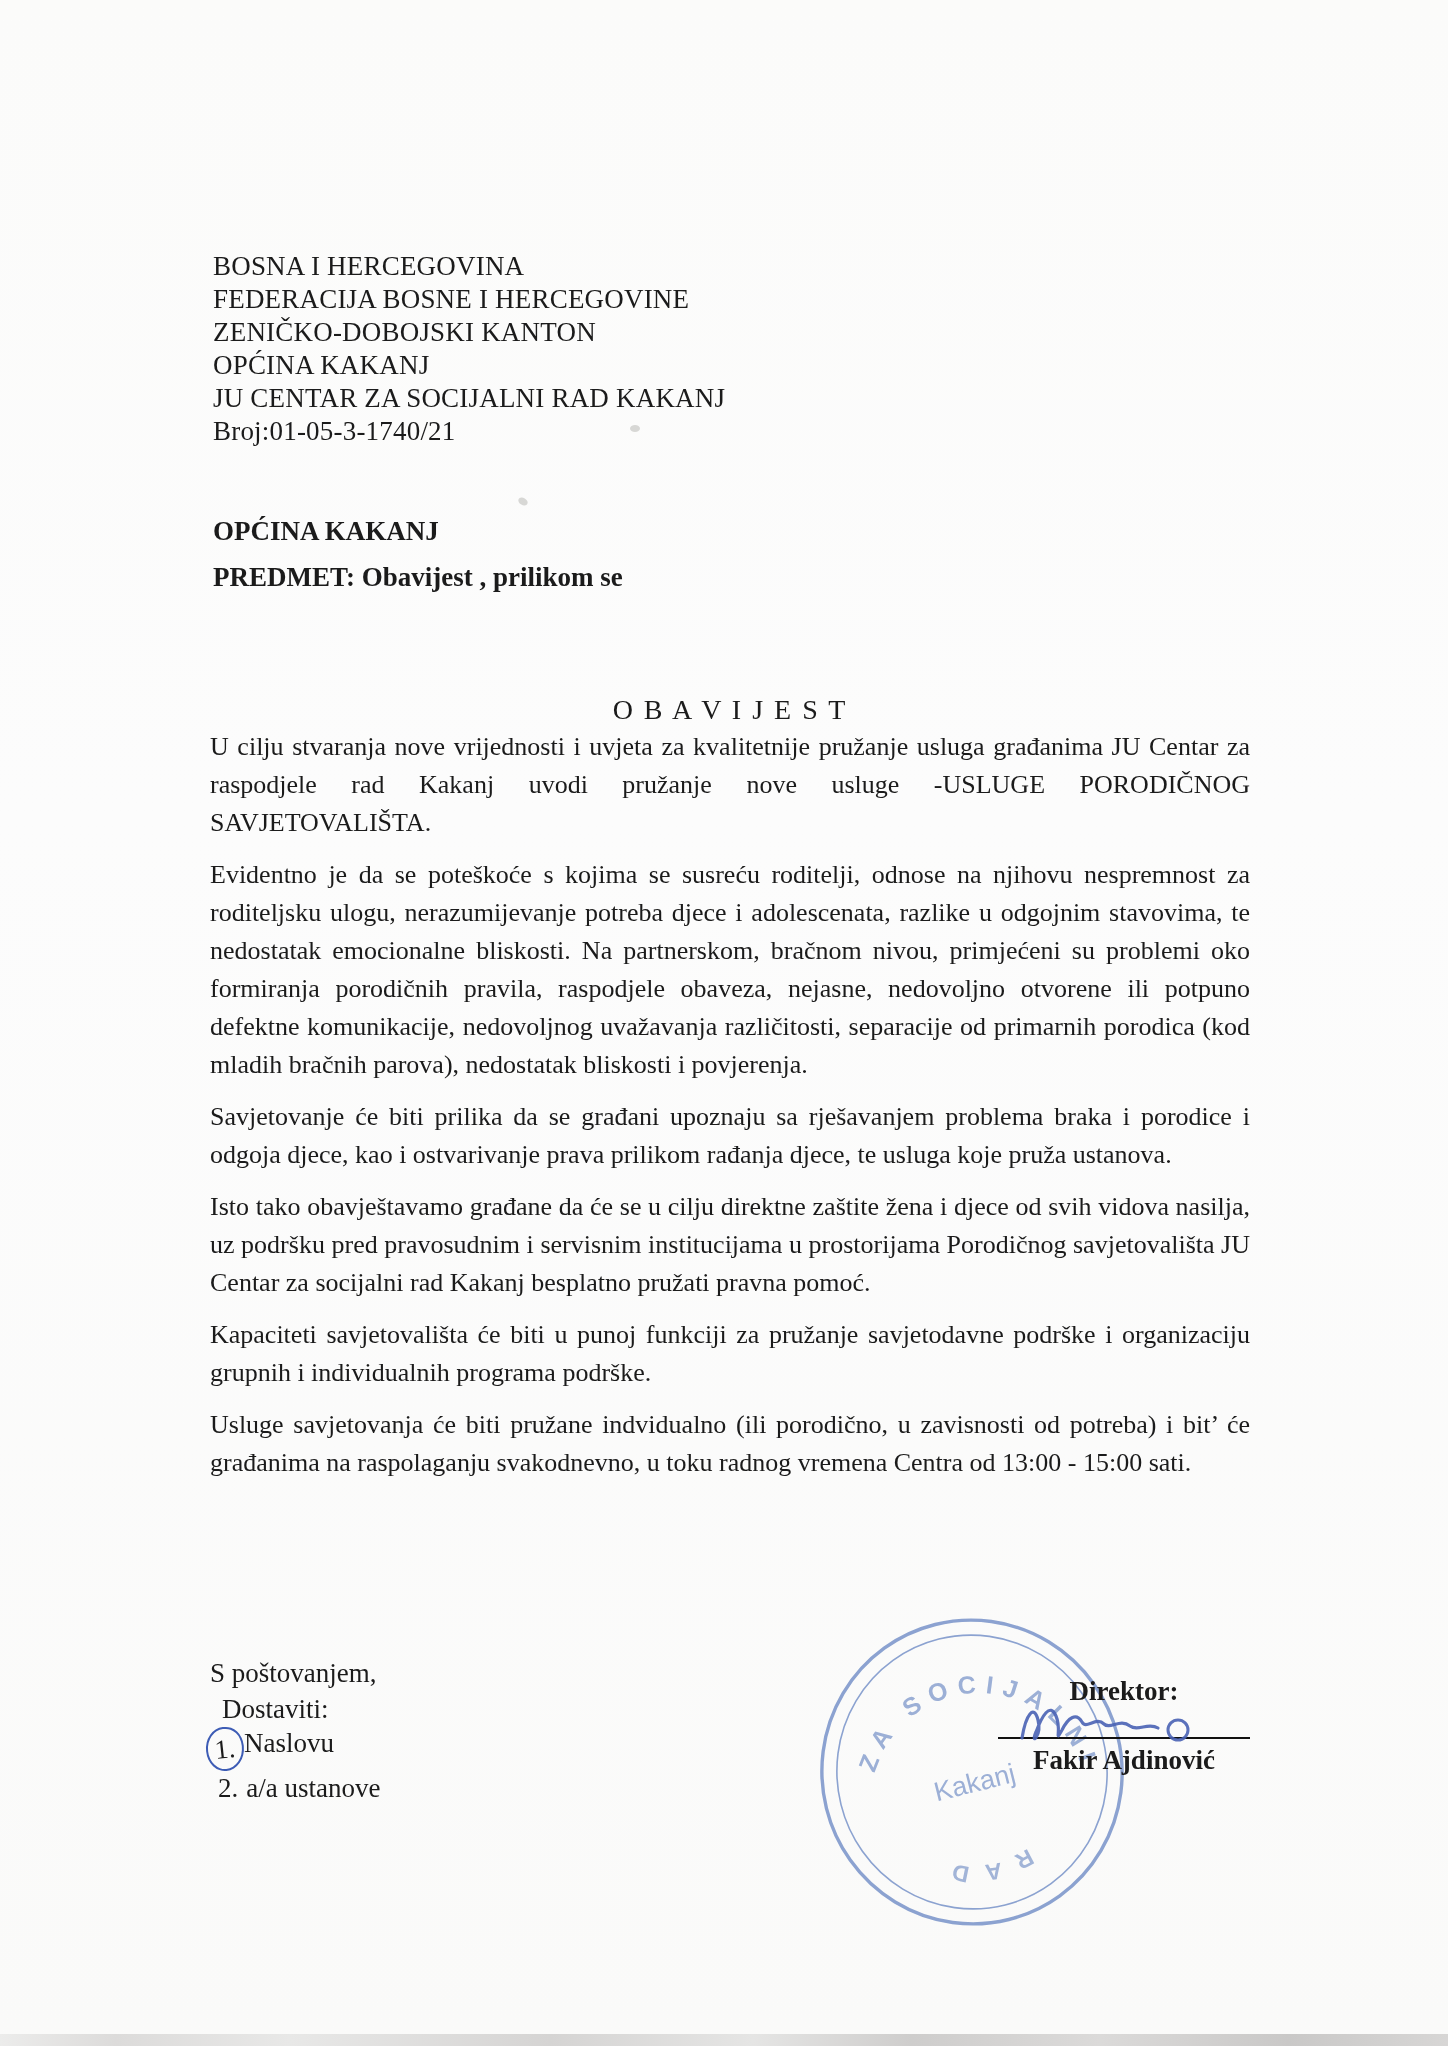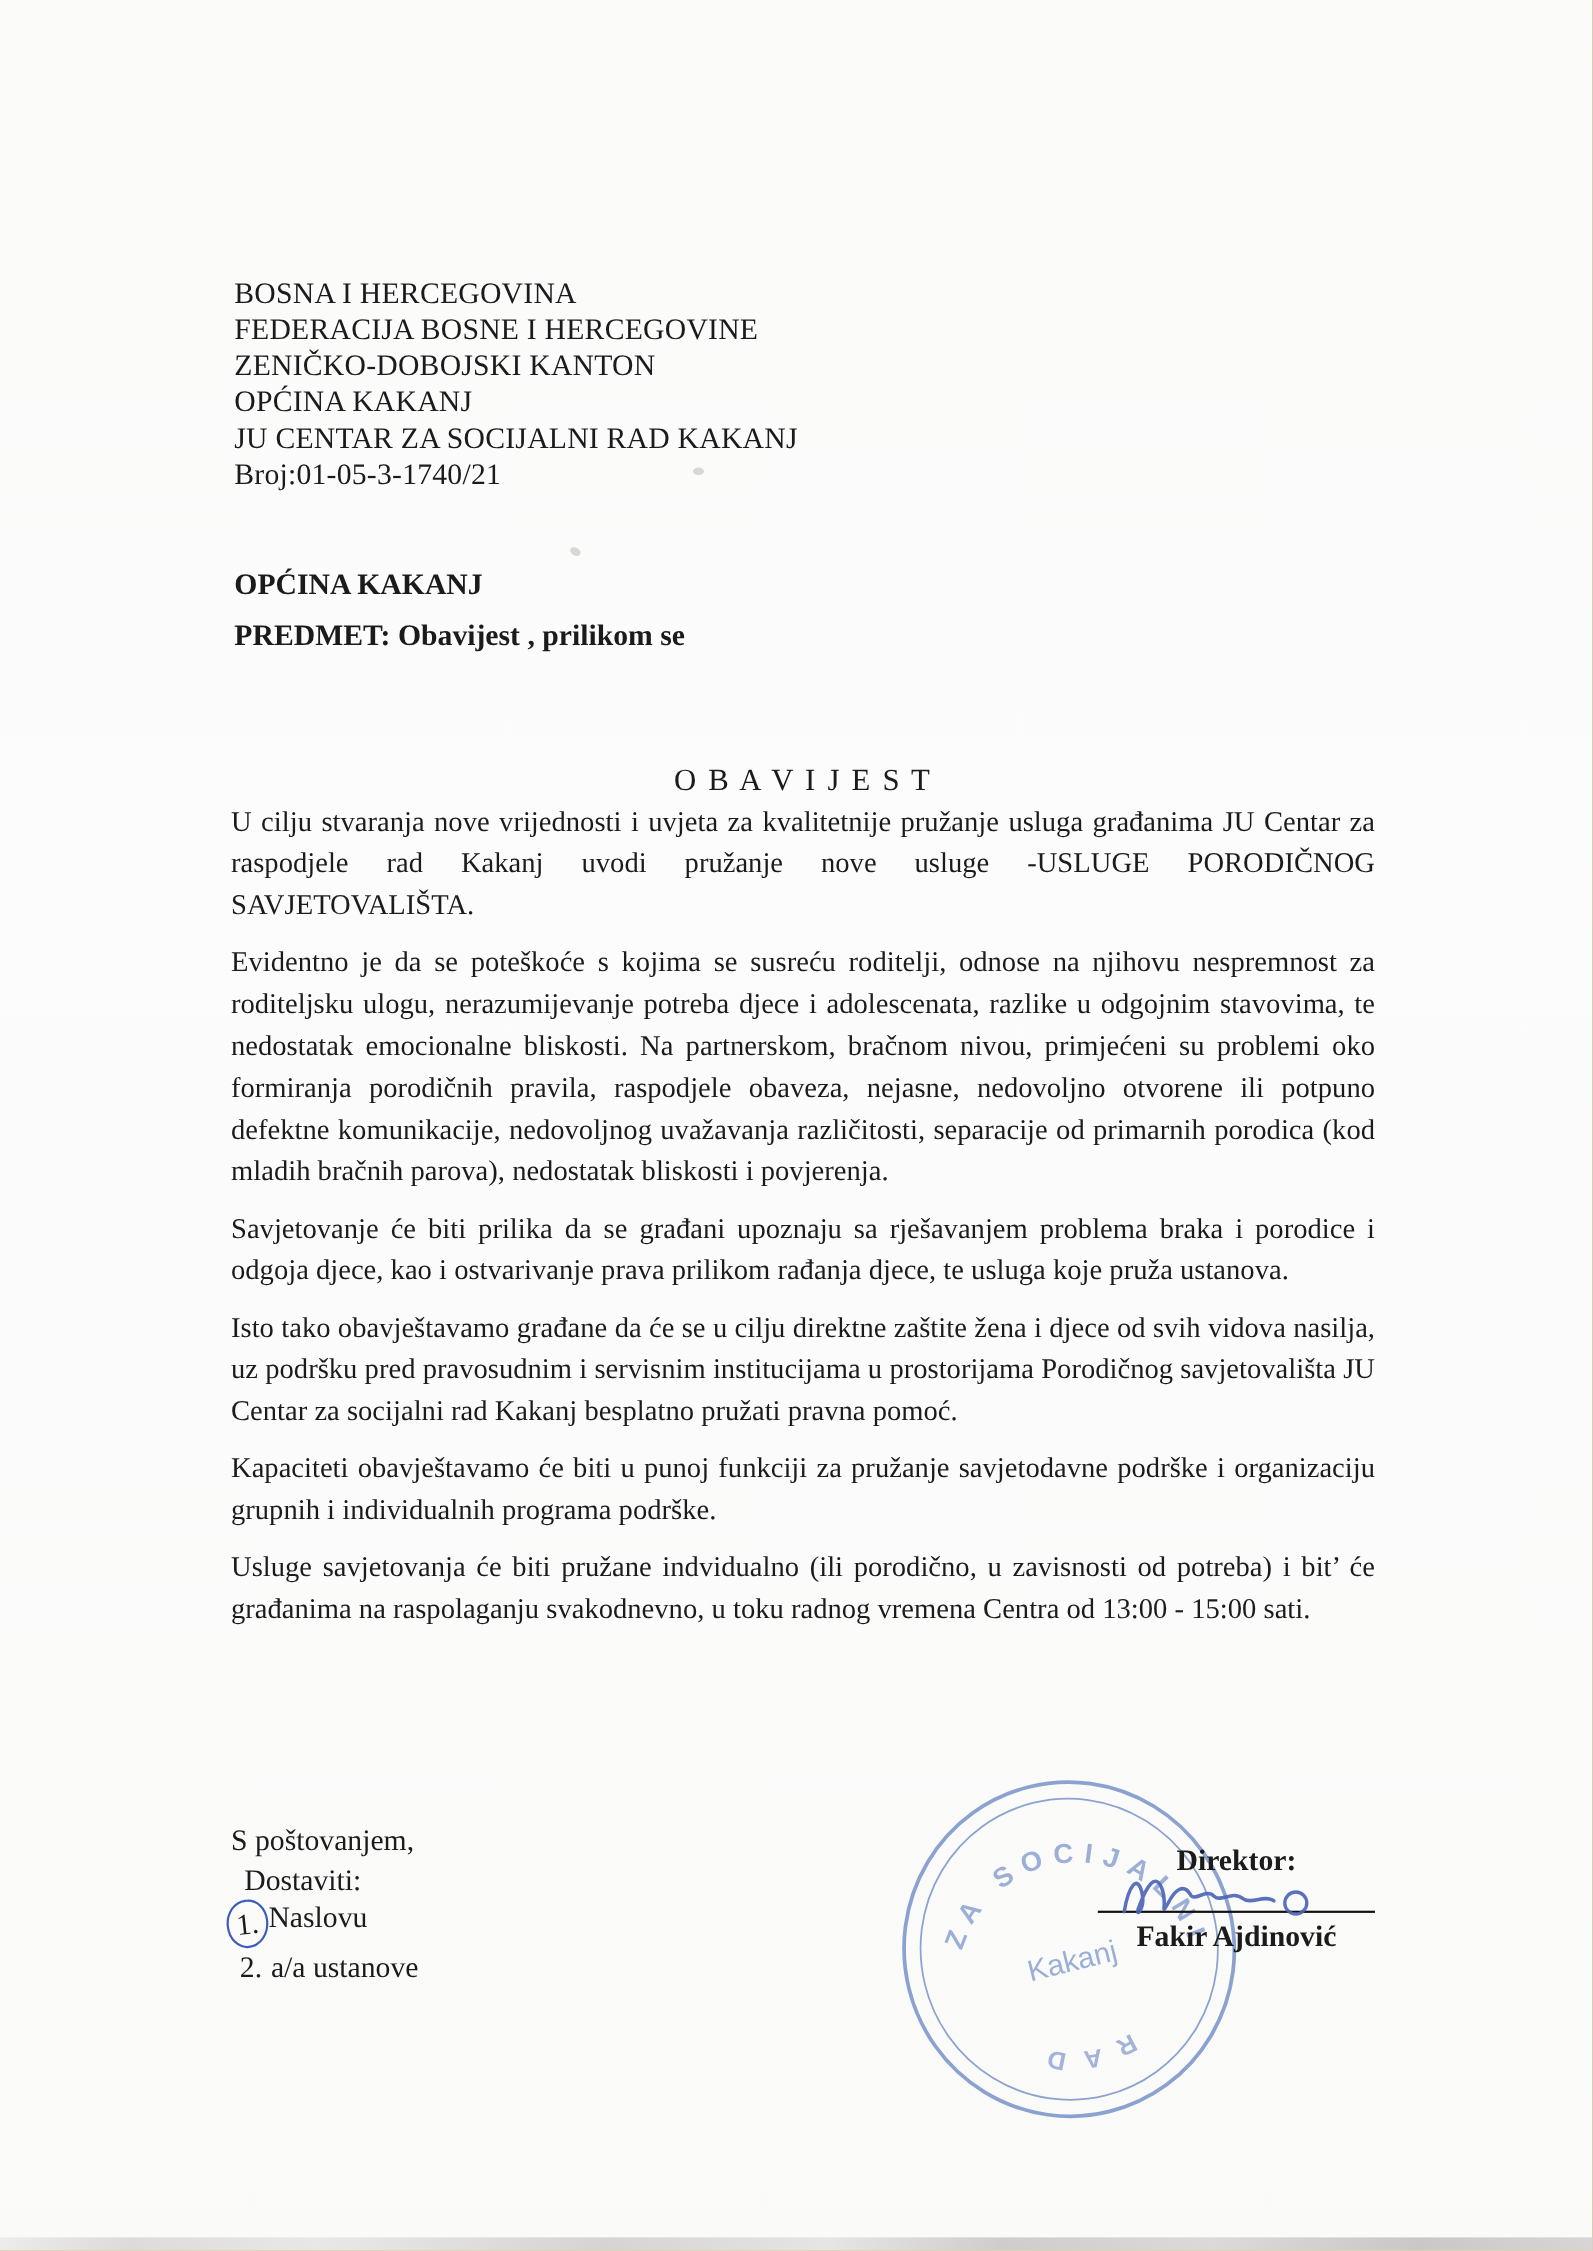--- a/index.html
+++ b/index.html
@@ -1,21 +1,21 @@
 <!DOCTYPE html>
 <html><head>
 <meta charset="utf-8">
 <style>
   * { margin: 0; padding: 0; box-sizing: border-box; }
   html, body { background: #ffffff; }
   .page {
     position: relative;
     width: 1448px;
     height: 2046px;
-    background: #a16207;
+    background: #fdba74;
     font-family: "Liberation Serif", "DejaVu Serif", serif;
     color: #1b1b1b;
     overflow: hidden;
   }
   
   .page::before {
     content: "";
     position: absolute; inset: 0;
     background: linear-gradient(180deg, #fbfbfa 0%, #fcfcfc 40%, #fafaf9 100%);
     pointer-events: none;
@@ -150,21 +150,21 @@
     <div class="subject">PREDMET: Obavijest , prilikom se</div>
   </div>
 
   <div class="notice-title">O B A V I J E S T</div>
 
   <div class="body-text">
     <p>U cilju stvaranja nove vrijednosti i uvjeta za kvalitetnije pružanje usluga građanima JU Centar za raspodjele rad Kakanj uvodi pružanje nove usluge -USLUGE PORODIČNOG SAVJETOVALIŠTA.</p>
     <p>Evidentno je da se poteškoće s kojima se susreću roditelji, odnose na njihovu nespremnost za roditeljsku ulogu, nerazumijevanje potreba djece i adolescenata, razlike u odgojnim stavovima, te nedostatak emocionalne bliskosti. Na partnerskom, bračnom nivou, primjećeni su problemi oko formiranja porodičnih pravila, raspodjele obaveza, nejasne, nedovoljno otvorene ili potpuno defektne komunikacije, nedovoljnog uvažavanja različitosti, separacije od primarnih porodica (kod mladih bračnih parova), nedostatak bliskosti i povjerenja.</p>
     <p>Savjetovanje će biti prilika da se građani upoznaju sa rješavanjem problema braka i porodice i odgoja djece, kao i ostvarivanje prava prilikom rađanja djece, te usluga koje pruža ustanova.</p>
     <p>Isto tako obavještavamo građane da će se u cilju direktne zaštite žena i djece od svih vidova nasilja, uz podršku pred pravosudnim i servisnim institucijama u prostorijama Porodičnog savjetovališta JU Centar za socijalni rad Kakanj besplatno pružati pravna pomoć.</p>
-    <p>Kapaciteti obavještavamo će biti u punoj funkciji za pružanje savjetodavne podrške i organizaciju grupnih i individualnih programa podrške.</p>
+    <p>Kapaciteti savjetovališta će biti u punoj funkciji za pružanje savjetodavne podrške i organizaciju grupnih i individualnih programa podrške.</p>
     <p>Usluge savjetovanja će biti pružane indvidualno (ili porodično, u zavisnosti od potreba) i bit’ će građanima na raspolaganju svakodnevno, u toku radnog vremena Centra od 13:00 - 15:00 sati.</p>
   </div>
 
   <div class="closing-left">
     <div>S poštovanjem,</div>
     <div class="dist-label">Dostaviti:</div>
     <div class="dist-item">
       <span class="num circled" style="border-color: rgb(61, 92, 181);">1.</span><span>Naslovu</span>
     </div>
     <div class="dist-item">

